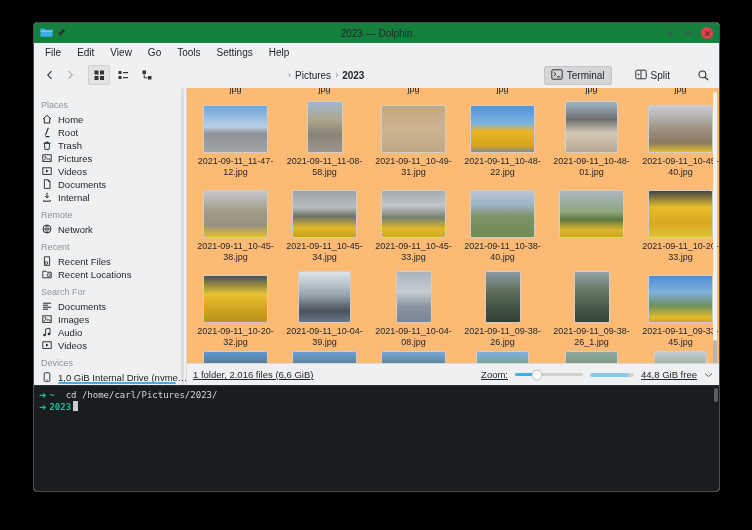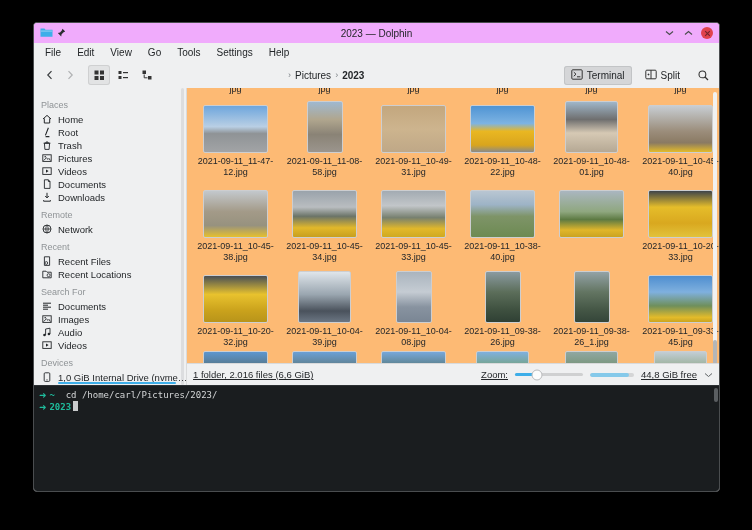--- a/index.html
+++ b/index.html
@@ -2,41 +2,41 @@
 <html><head>
 <meta charset="utf-8">
 <style>
   html,body{margin:0;padding:0;}
   body{width:752px;height:530px;background:#000;position:relative;overflow:hidden;
        font-family:"Liberation Sans","DejaVu Sans",sans-serif;color:#232629;}
   #window{position:absolute;left:33px;top:22px;width:687px;height:470px;background:#eff0f1;
           border:1px solid #4a4d4f;border-radius:4px;overflow:hidden;box-sizing:border-box;
           display:flex;flex-direction:column;font-size:10px;}
   
-  .titlebar{height:20px;display:flex;align-items:center;padding:0 6px;background:#f0abfc;flex:0 0 auto;}
+  .titlebar{height:20px;display:flex;align-items:center;padding:0 6px;background:#15803d;flex:0 0 auto;}
   .titlebar .title{flex:1;text-align:center;font-size:10px;color:#232629;}
   .tb-left{display:flex;align-items:center;gap:4px;width:70px;}
   .tb-right{display:flex;align-items:center;gap:7px;width:70px;justify-content:flex-end;}
   .winbtn{width:12px;height:12px;display:flex;align-items:center;justify-content:center;color:#4d4f51;}
   .winbtn svg{display:block;}
   .close-btn{width:12px;height:12px;border-radius:50%;background:#e0424d;display:flex;align-items:center;justify-content:center;}
   
   .menubar{height:19px;display:flex;align-items:center;padding:0 4px;gap:2px;flex:0 0 auto;}
   .menu-item{padding:2px 7px;border-radius:2px;font-size:10px;}
   
   .toolbar{height:26px;display:flex;align-items:center;padding:0 6px;flex:0 0 auto;}
   .nav-btn{width:20px;height:20px;display:flex;align-items:center;justify-content:center;}
   .nav-btn.disabled{opacity:0.35;}
   .viewmodes{display:flex;align-items:center;margin-left:8px;gap:2px;}
   .vm-btn{width:22px;height:20px;display:flex;align-items:center;justify-content:center;border-radius:3px;}
   .vm-btn.active{background:#e2e3e4;box-shadow:inset 0 0 0 1px #cfd0d1;}
   .breadcrumb{display:flex;align-items:center;margin-left:130px;gap:4px;font-size:10px;}
   .crumb-sep{color:#7f8388;font-size:9px;}
   .crumb.current{font-weight:bold;}
-  .toolbar-right{margin-left:auto;display:flex;align-items:center;gap:6px;}
+  .toolbar-right{margin-left:auto;display:flex;align-items:center;gap:16px;}
   .tool-btn{display:flex;align-items:center;gap:4px;padding:3px 7px;border-radius:3px;font-size:10px;}
   .tool-btn.pressed{background:#d5d6d8;box-shadow:inset 0 0 0 1px #c2c4c6;}
   
   .content{flex:1;display:flex;min-height:0;}
   .sidebar{width:145px;flex:0 0 auto;padding:5px 0 0 7px;position:relative;overflow:hidden;
            border-right:1px solid #d9dadb;}
   .sb-scroll{position:absolute;right:2px;top:0;bottom:0;width:3px;background:#dcdddf;border-radius:2px;}
   .sb-header{color:#8f9396;font-size:9px;padding:3px 0 2px 0;margin-top:4px;}
   .sb-header:first-child{margin-top:0;}
   .sb-item{display:flex;align-items:flex-end;gap:5px;height:13px;font-size:9.5px;white-space:nowrap;position:relative;}
@@ -256,21 +256,21 @@
             </svg>
           </span>
           <span class="lb">Documents</span>
         </div>
         <div class="sb-item">
           <span class="ic">
             <svg width="12" height="12" viewBox="0 0 12 12">
               <path d="M6 1.8 V6.6 M4.2 5 L6 6.9 L7.8 5 M2.6 9.2 V10.2 H9.4 V9.2" fill="none" stroke="currentColor" stroke-width="1"></path>
             </svg>
           </span>
-          <span class="lb">Downloads</span>
+          <span class="lb">Internal</span>
         </div>
         <div class="sb-header">Remote</div>
         <div class="sb-item">
           <span class="ic">
             <svg width="12" height="12" viewBox="0 0 12 12">
               <circle cx="6" cy="6" r="4" fill="none" stroke="currentColor" stroke-width="0.9"></circle>
               <path d="M2 6 H10 M6 2 C4.4 3.6 4.4 8.4 6 10 M6 2 C7.6 3.6 7.6 8.4 6 10" fill="none" stroke="currentColor" stroke-width="0.8"></path>
             </svg>
           </span>
           <span class="lb">Network</span>

